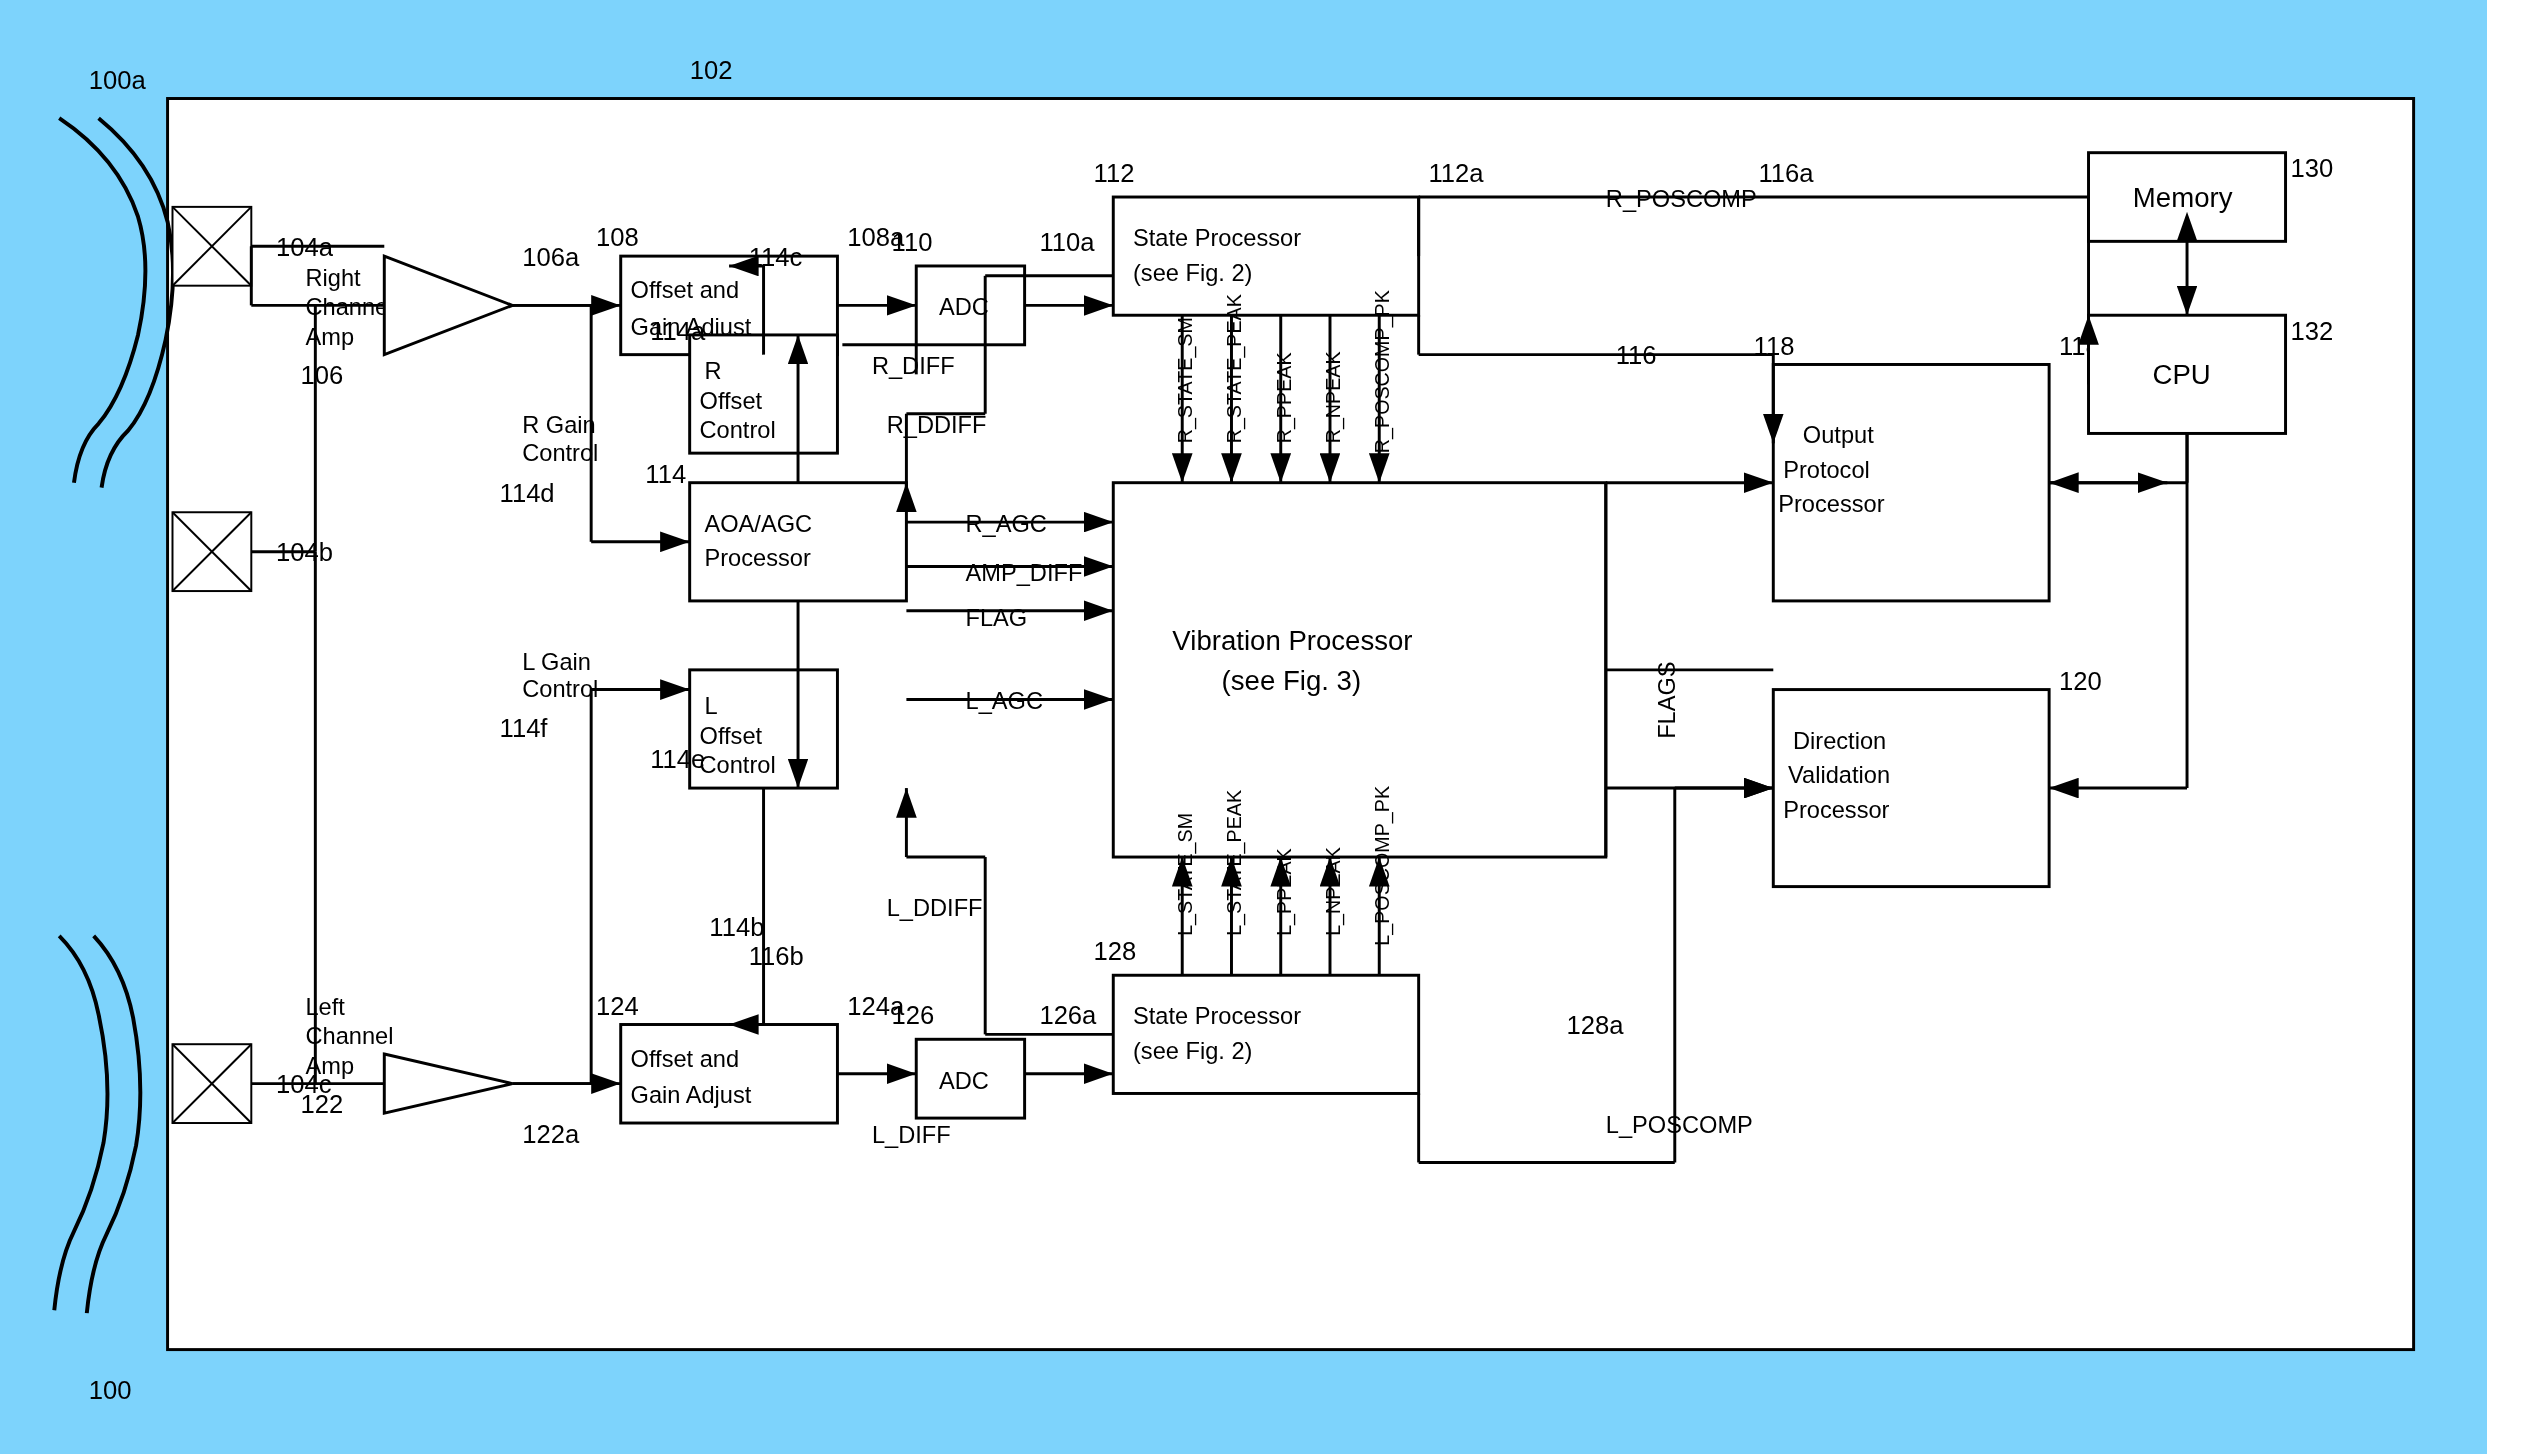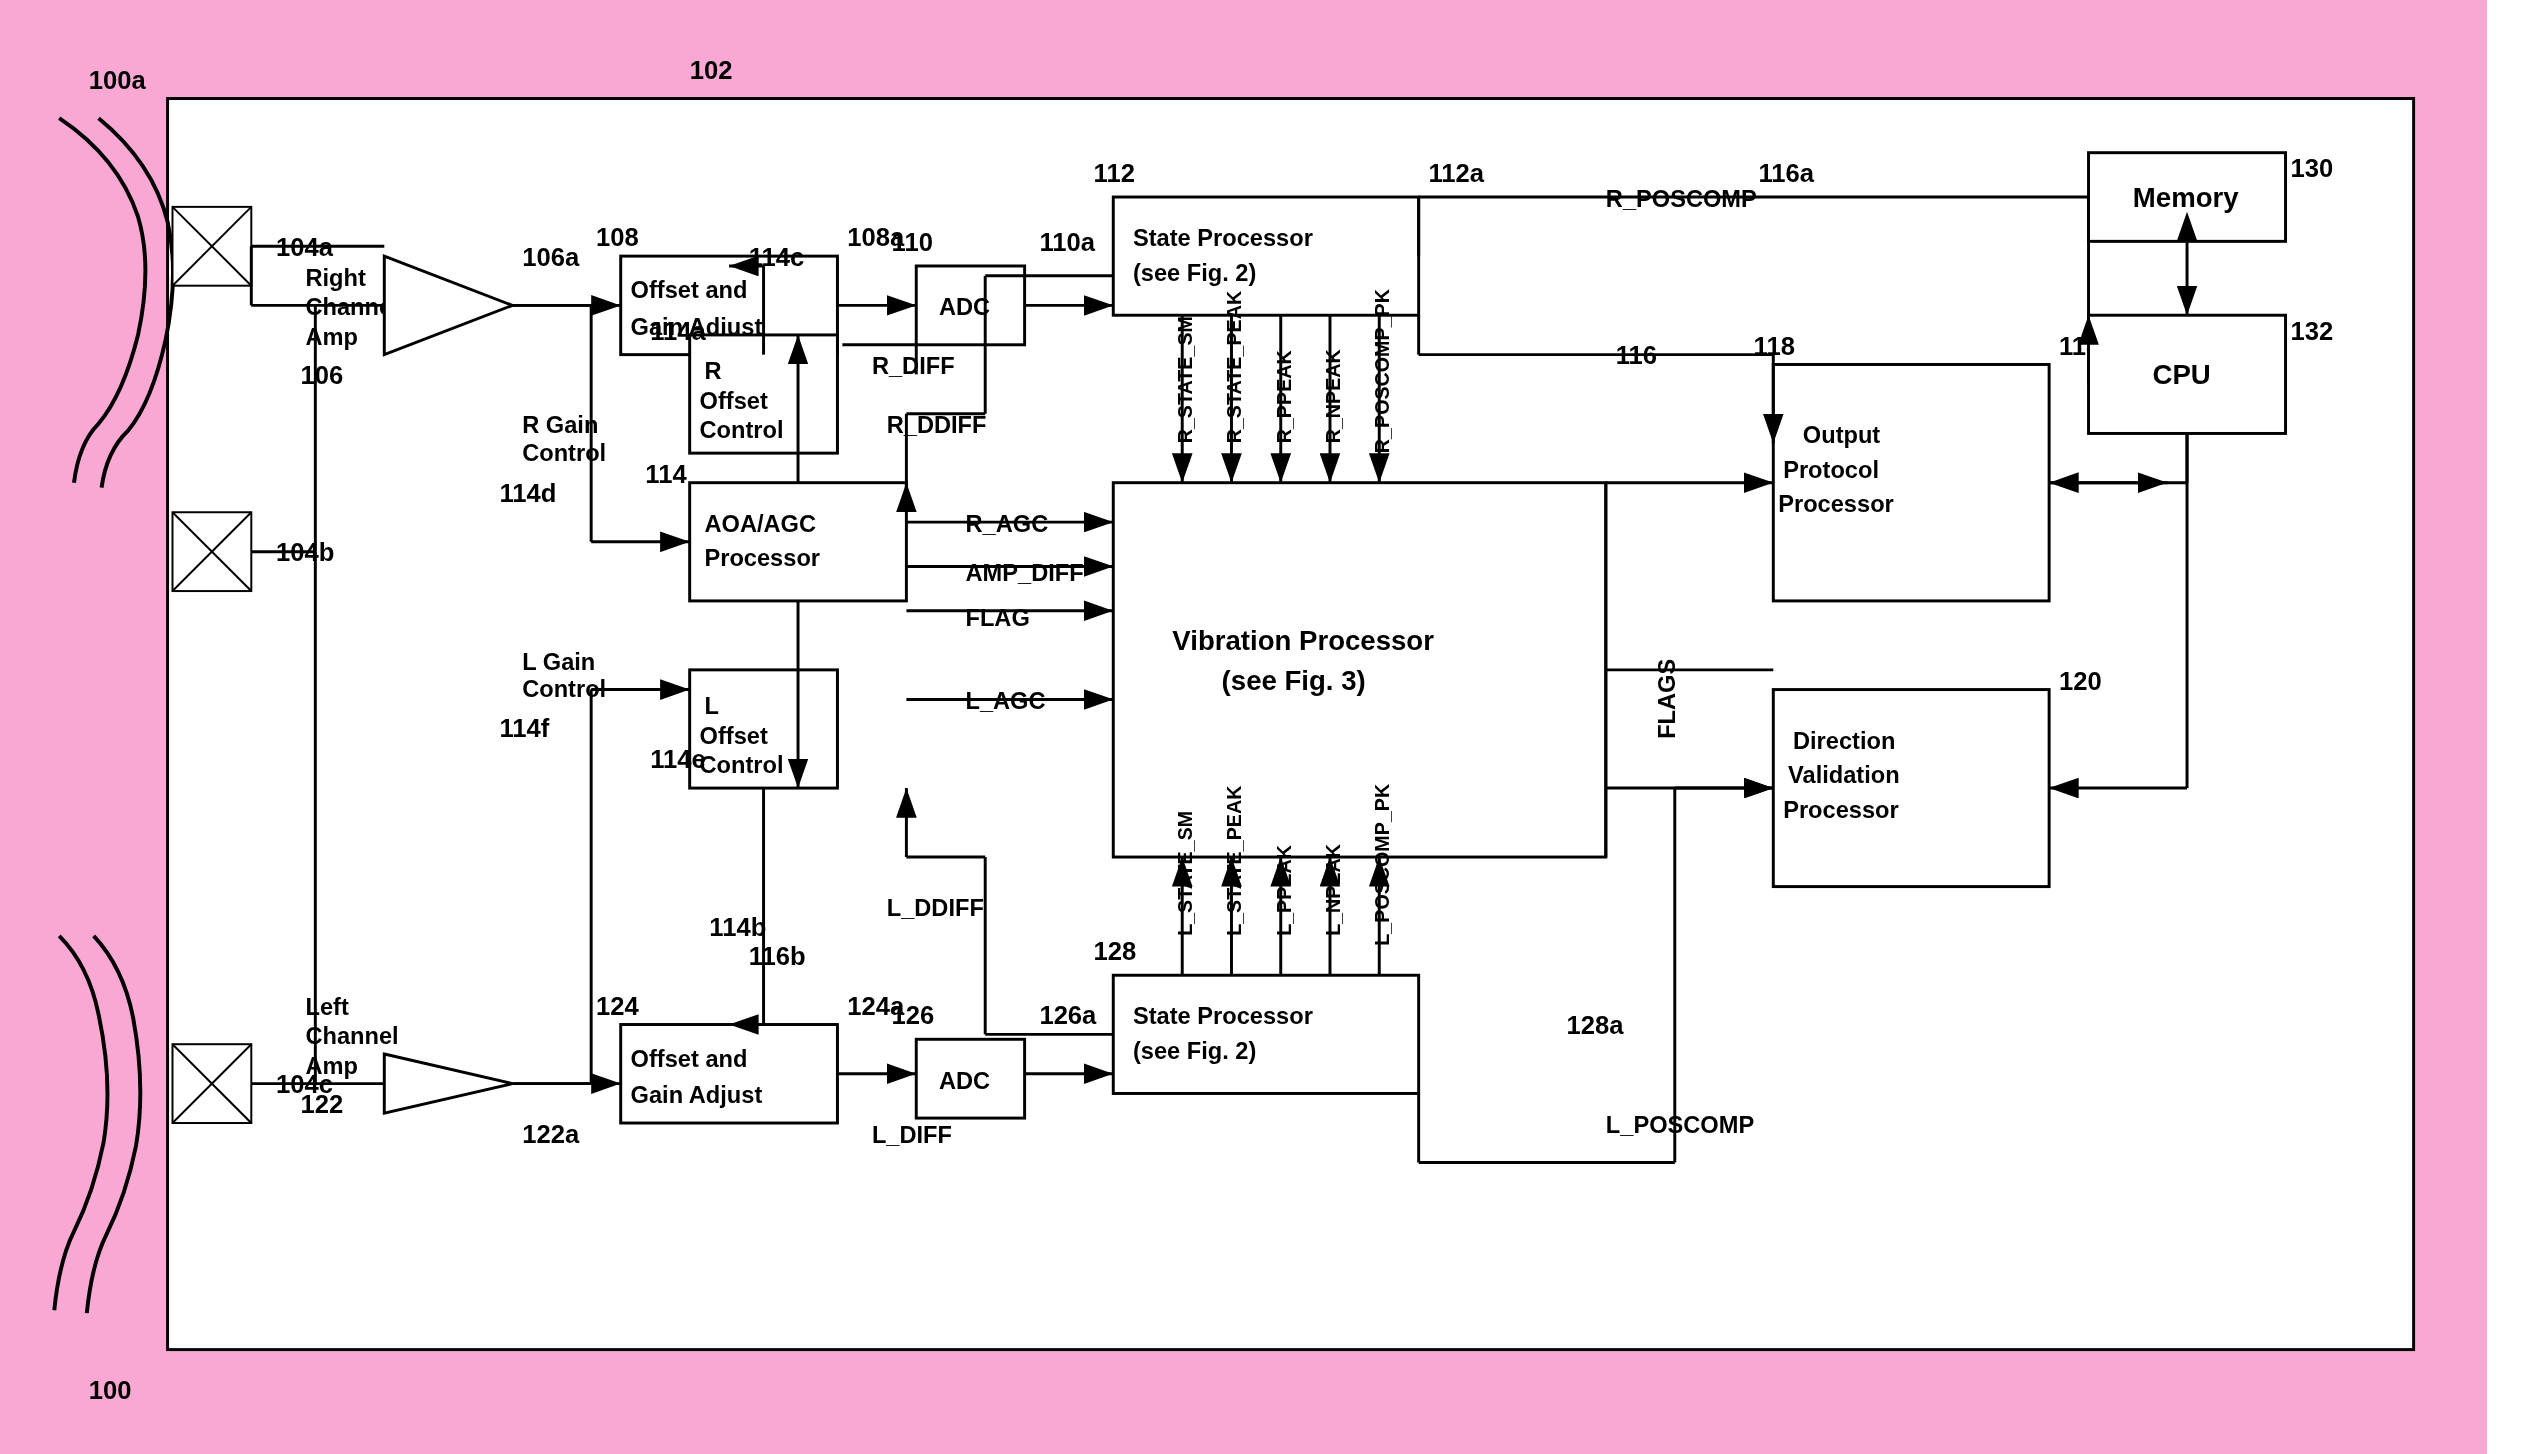--- a/index.html
+++ b/index.html
@@ -8,22 +8,21 @@
       font-family: Arial, sans-serif;
       width: 2527px;
       height: 1455px;
       overflow: hidden;
       position: relative;
     }
     .diagram-container {
       position: relative;
       width: 2487px;
       height: 1455px;
-      background: #f9a8d4;
-      font-weight: bold;
+      background: #7dd3fc;
     }
     svg.main-svg {
       position: absolute;
       top: 0; left: 0;
       width: 2527px;
       height: 1455px;
     }
     .box {
       fill: #fff;
       stroke: #000;

